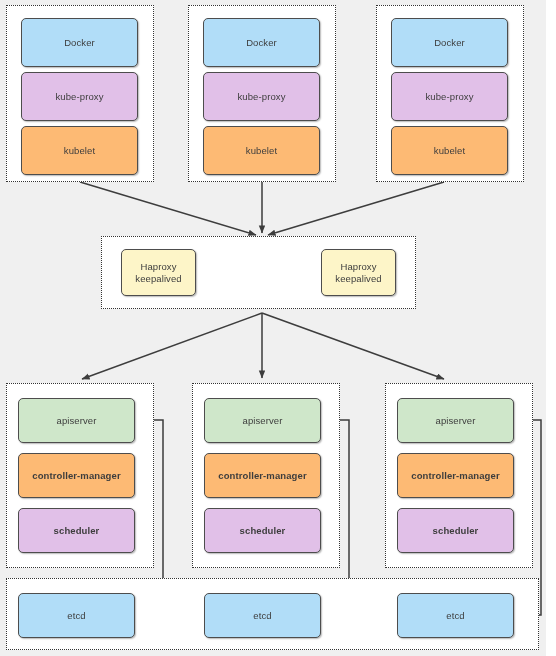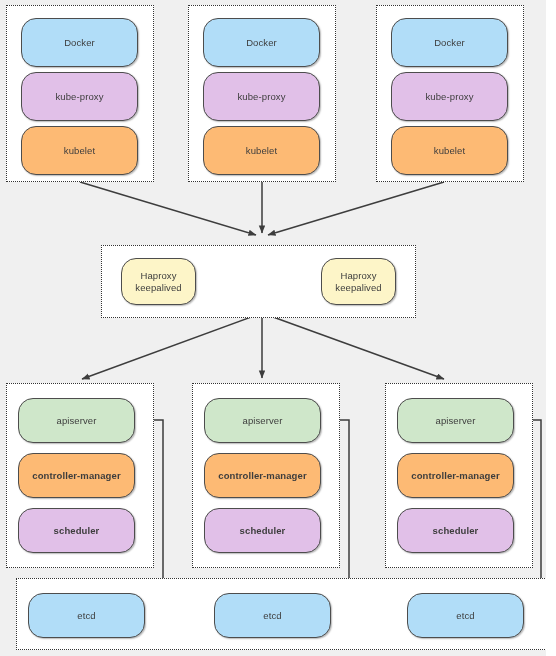--- a/index.html
+++ b/index.html
@@ -25,21 +25,21 @@
     position: absolute;
     background: #ffffff;
     border: 1px dotted #333333;
     box-sizing: border-box;
   }
   
   .box {
     position: absolute;
     box-sizing: border-box;
     border: 1.6px solid #4d4d4d;
-    border-radius: 15px;
+    border-radius: 5px;
     display: flex;
     align-items: center;
     justify-content: center;
     text-align: center;
     color: #3d3d3d;
     font-size: 9.5px;
     line-height: 12px;
     letter-spacing: 0.1px;
     box-shadow: 1px 1px 1.5px rgba(0,0,0,0.28);
     white-space: pre-line;
@@ -102,21 +102,21 @@
     <div class="box c-proxy" style="left:14px; top:66px; width:117px; height:49px;">kube-proxy</div>
     <div class="box c-kubelet" style="left:14px; top:120px; width:117px; height:49px;">kubelet</div>
   </div>
 
   <div class="group" style="left:376px; top:5px; width:148px; height:177px;">
     <div class="box c-docker" style="left:14px; top:12px; width:117px; height:49px;">Docker</div>
     <div class="box c-proxy" style="left:14px; top:66px; width:117px; height:49px;">kube-proxy</div>
     <div class="box c-kubelet" style="left:14px; top:120px; width:117px; height:49px;">kubelet</div>
   </div>
 
-  <div class="group" style="left:101px; top:245px; width:315px; height:73px;">
+  <div class="group" style="left:101px; top:236px; width:315px; height:73px;">
     <div class="box c-haproxy" style="left:19px; top:12px; width:75px; height:47px;">Haproxy
 keepalived</div>
     <div class="box c-haproxy" style="left:219px; top:12px; width:75px; height:47px;">Haproxy
 keepalived</div>
   </div>
 
   <div class="group" style="left:6px; top:383px; width:148px; height:185px;">
     <div class="box c-api" style="left:11px; top:14px; width:117px; height:45px;">apiserver</div>
     <div class="box c-ctrl" style="left:11px; top:69px; width:117px; height:45px;">controller-manager</div>
     <div class="box c-sched" style="left:11px; top:124px; width:117px; height:45px;">scheduler</div>
@@ -127,19 +127,19 @@
     <div class="box c-ctrl" style="left:11px; top:69px; width:117px; height:45px;">controller-manager</div>
     <div class="box c-sched" style="left:11px; top:124px; width:117px; height:45px;">scheduler</div>
   </div>
 
   <div class="group" style="left:385px; top:383px; width:148px; height:185px;">
     <div class="box c-api" style="left:11px; top:14px; width:117px; height:45px;">apiserver</div>
     <div class="box c-ctrl" style="left:11px; top:69px; width:117px; height:45px;">controller-manager</div>
     <div class="box c-sched" style="left:11px; top:124px; width:117px; height:45px;">scheduler</div>
   </div>
 
-  <div class="group" style="left:16px; top:578px; width:533px; height:72px;">
+  <div class="group" style="left:6px; top:578px; width:533px; height:72px;">
     <div class="box c-etcd" style="left:11px; top:14px; width:117px; height:45px;">etcd</div>
     <div class="box c-etcd" style="left:197px; top:14px; width:117px; height:45px;">etcd</div>
     <div class="box c-etcd" style="left:390px; top:14px; width:117px; height:45px;">etcd</div>
   </div>
 
 </div>
 
 </body></html>

